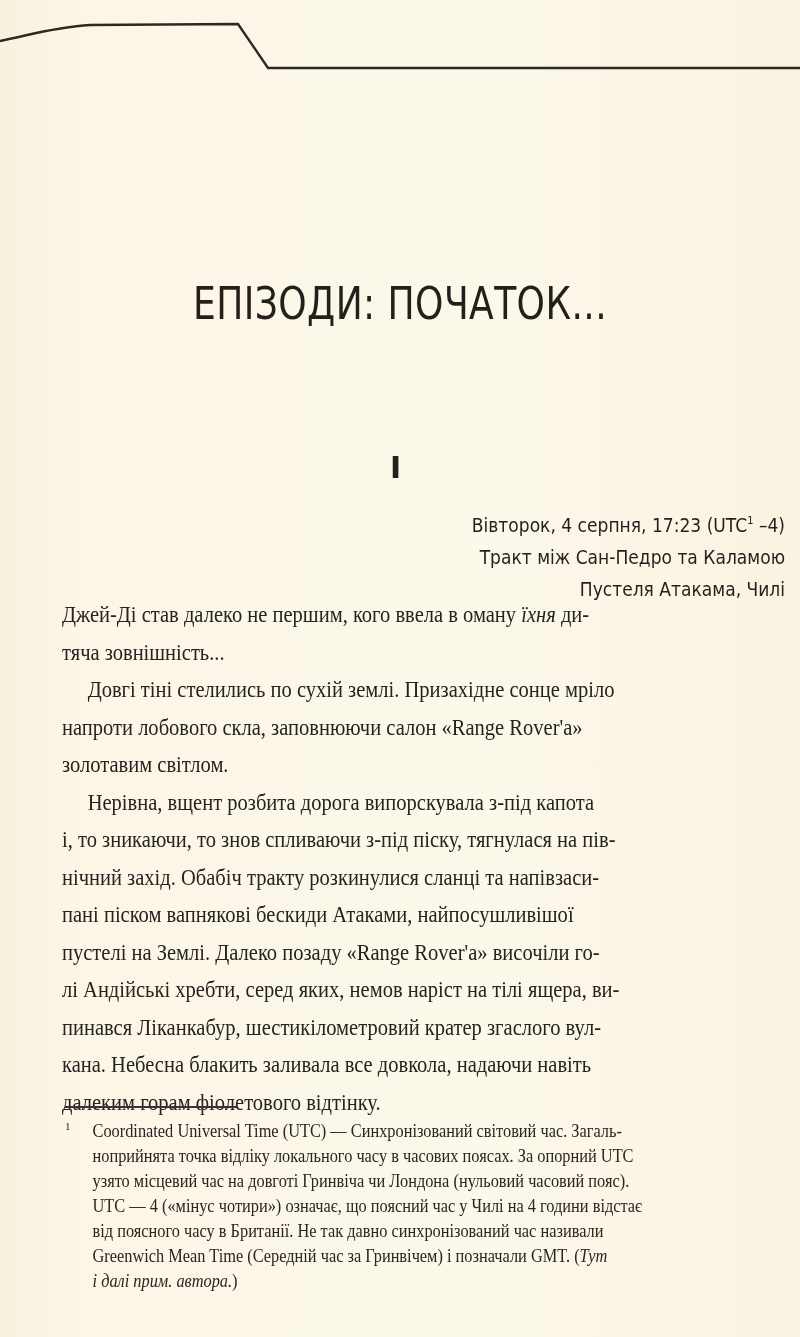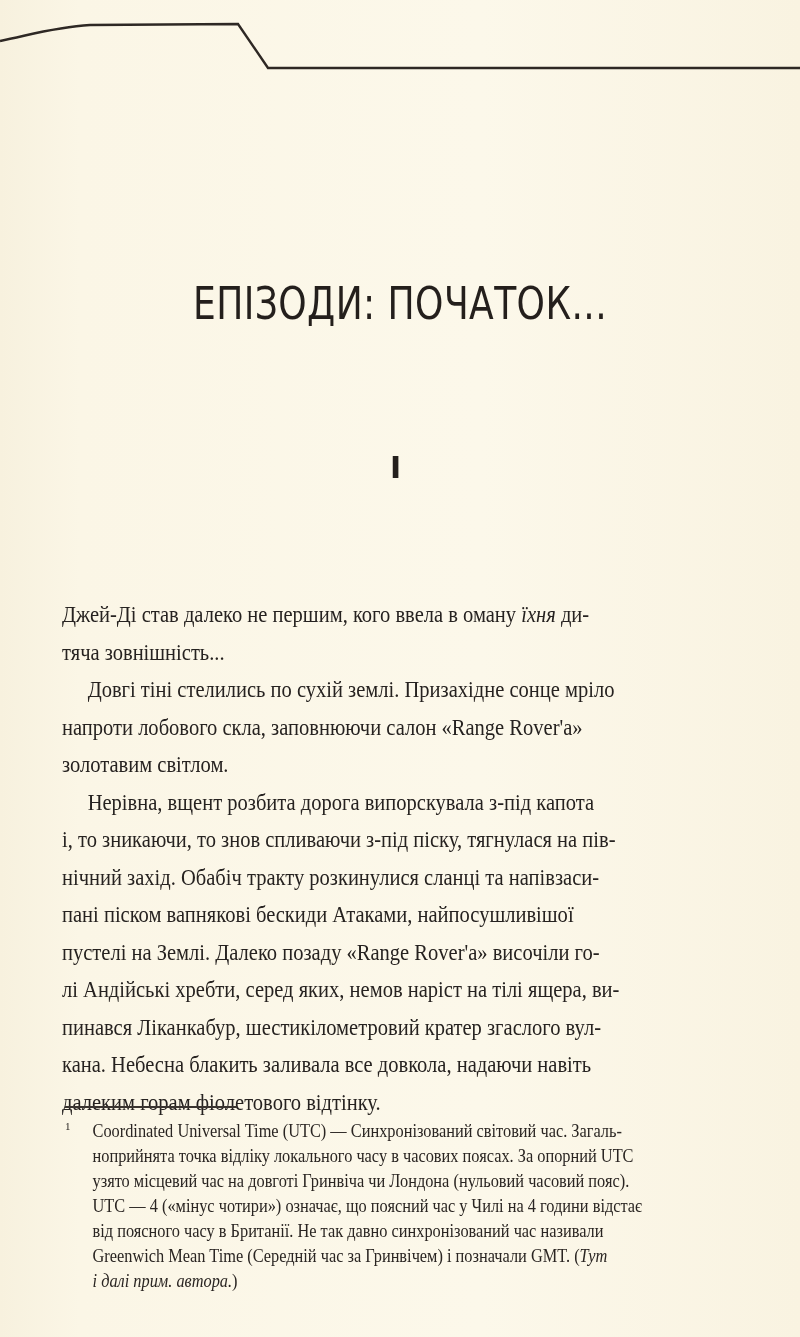--- a/index.html
+++ b/index.html
@@ -134,20 +134,25 @@
 <div class="page">
 
   <svg class="header-rule" viewBox="0 0 800 80" preserveAspectRatio="none">
     <path d="M0,41 C30,35 55,27 90,25 L238,24 L268,68 L800,68" fill="none" stroke="#2e2824" stroke-width="2.4"></path>
   </svg>
 
   <div class="title">ЕПІЗОДИ: ПОЧАТОК...</div>
 
   <div class="chapter-num">I</div>
 
+  <div class="dateline">
+    <span class="line"><span>Вівторок, 4 серпня, 17:23 (UTC</span><sup>1</sup><span> –4)</span></span>
+    <span class="line">Тракт між Сан-Педро та Каламою</span>
+    <span class="line">Пустеля Атакама, Чилі</span>
+  </div>
 
   <div class="body-text">
     <span class="ln"><span>Джей-Ді став далеко не першим, кого ввела в оману </span><em>їхня</em><span> ди-</span></span>
     <span class="ln">тяча зовнішність...</span>
     <span class="ln indent">Довгі тіні стелились по сухій землі. Призахідне сонце мріло</span>
     <span class="ln">напроти лобового скла, заповнюючи салон «Range Rover'a»</span>
     <span class="ln">золотавим світлом.</span>
     <span class="ln indent">Нерівна, вщент розбита дорога випорскувала з-під капота</span>
     <span class="ln">і, то зникаючи, то знов спливаючи з-під піску, тягнулася на пів-</span>
     <span class="ln">нічний захід. Обабіч тракту розкинулися сланці та напівзаси-</span>

